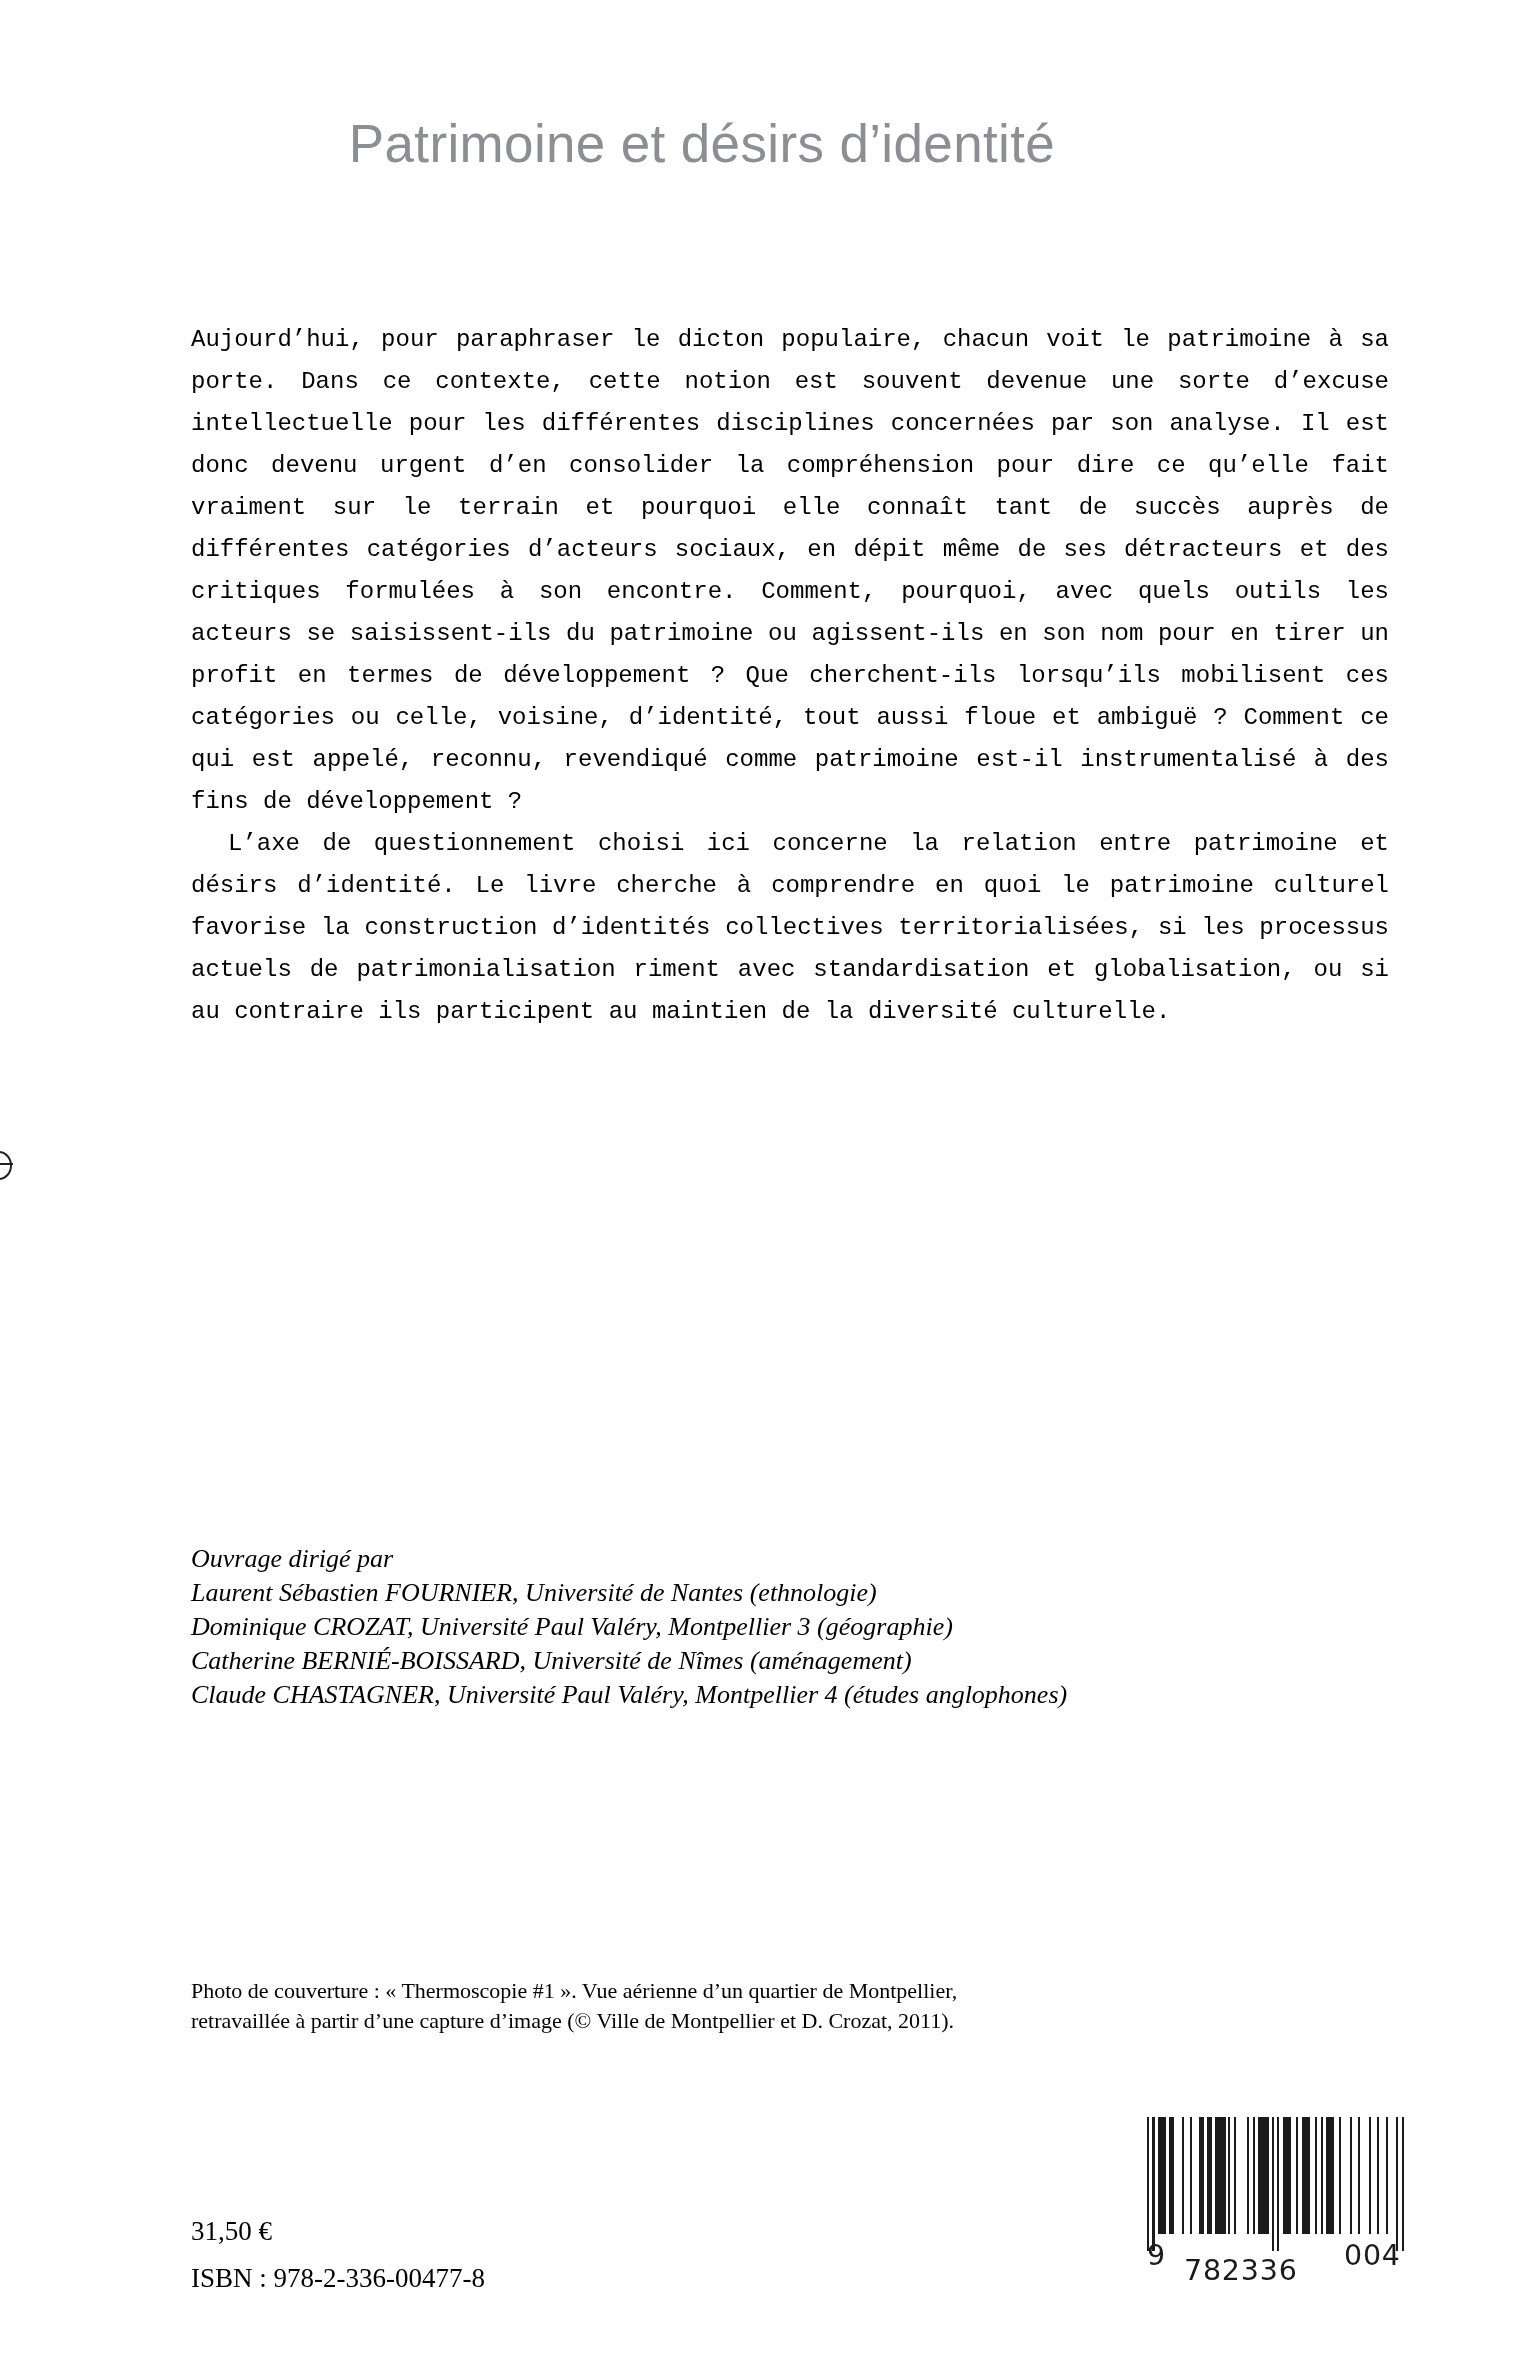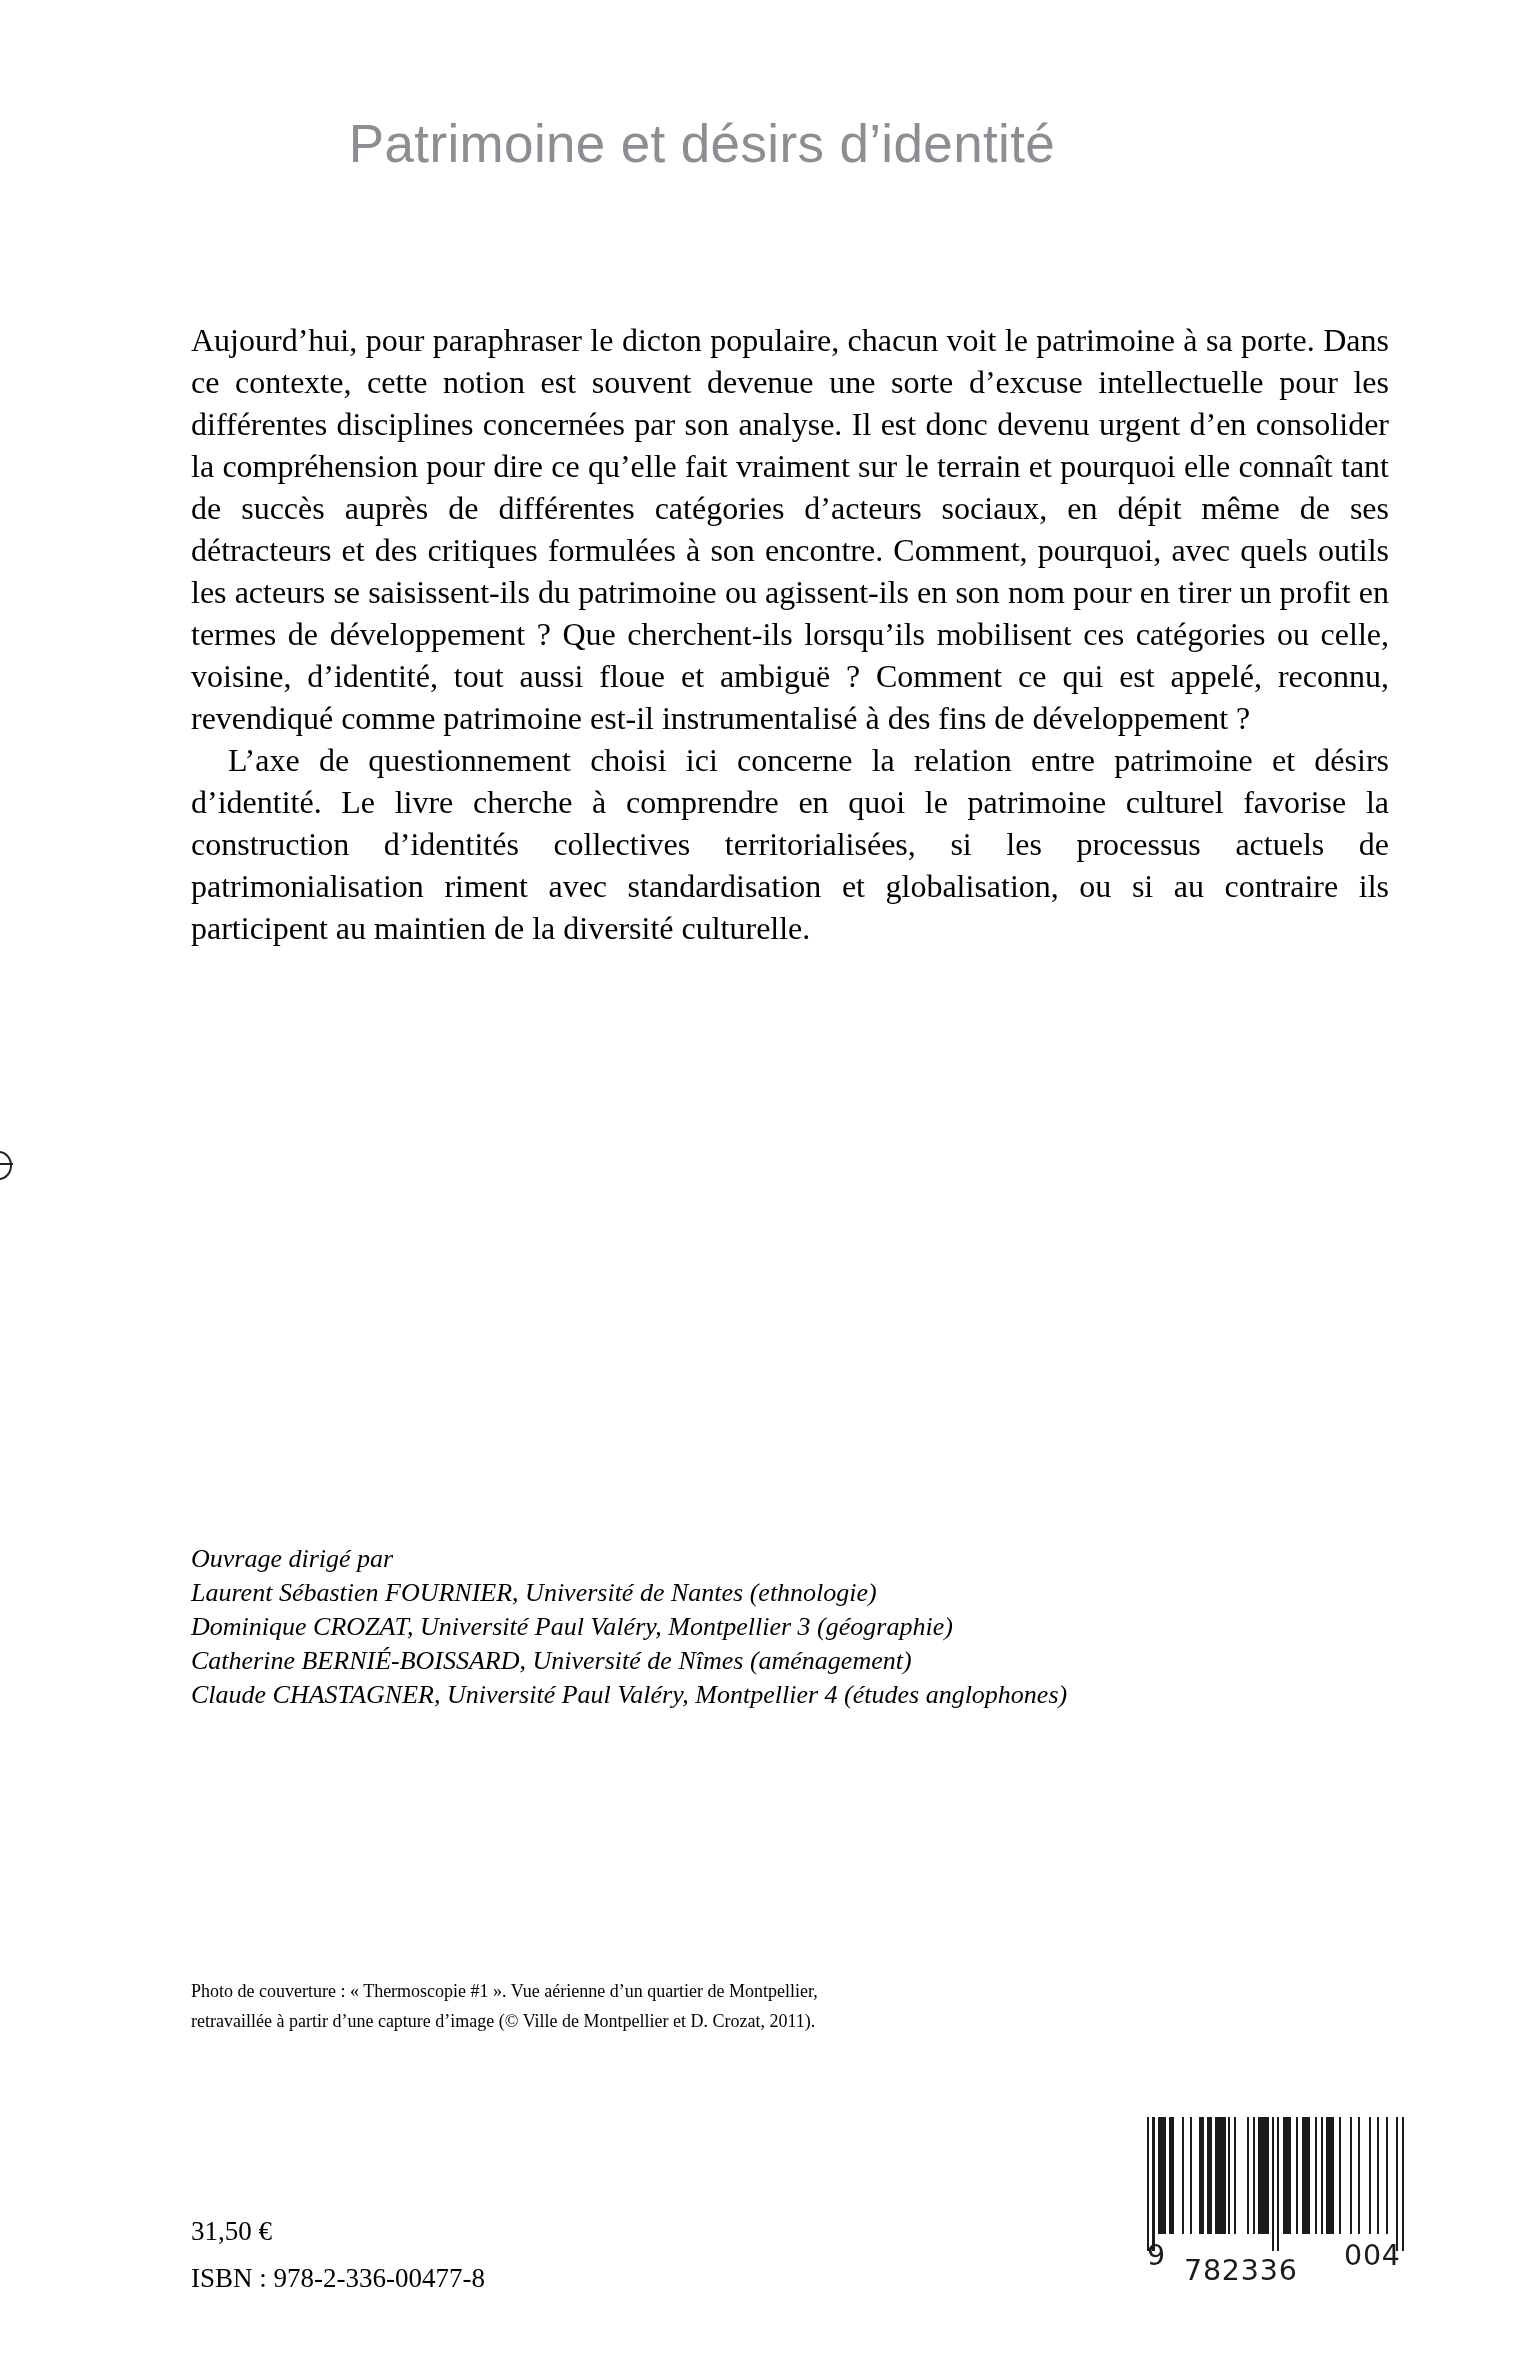--- a/index.html
+++ b/index.html
@@ -64,24 +64,25 @@
   }
 
   
   .blurb {
     position: absolute;
     left: 191px;
     top: 319px;
     width: 1198px;
     text-align: justify;
     text-justify: inter-word;
-    font-size: 32px;
+    font-size: 24px;
     line-height: 42px;
     color: #000000;
     hyphens: manual;
+    font-family: Liberation Mono, monospace;
   }
   .blurb p {
     margin: 0;
   }
   .blurb p.indent {
     text-indent: 37px;
   }
 
   
   .editors {
@@ -109,21 +110,21 @@
     font-weight: 400;
     font-style: italic;
   }
 
   
   .credit {
     position: absolute;
     left: 191px;
     top: 1976px;
     width: 1091px;
-    font-size: 18px;
+    font-size: 22px;
     line-height: 30px;
     color: #000;
   }
   .credit div {
     white-space: nowrap;
   }
 
   
   .price-block {
     position: absolute;

